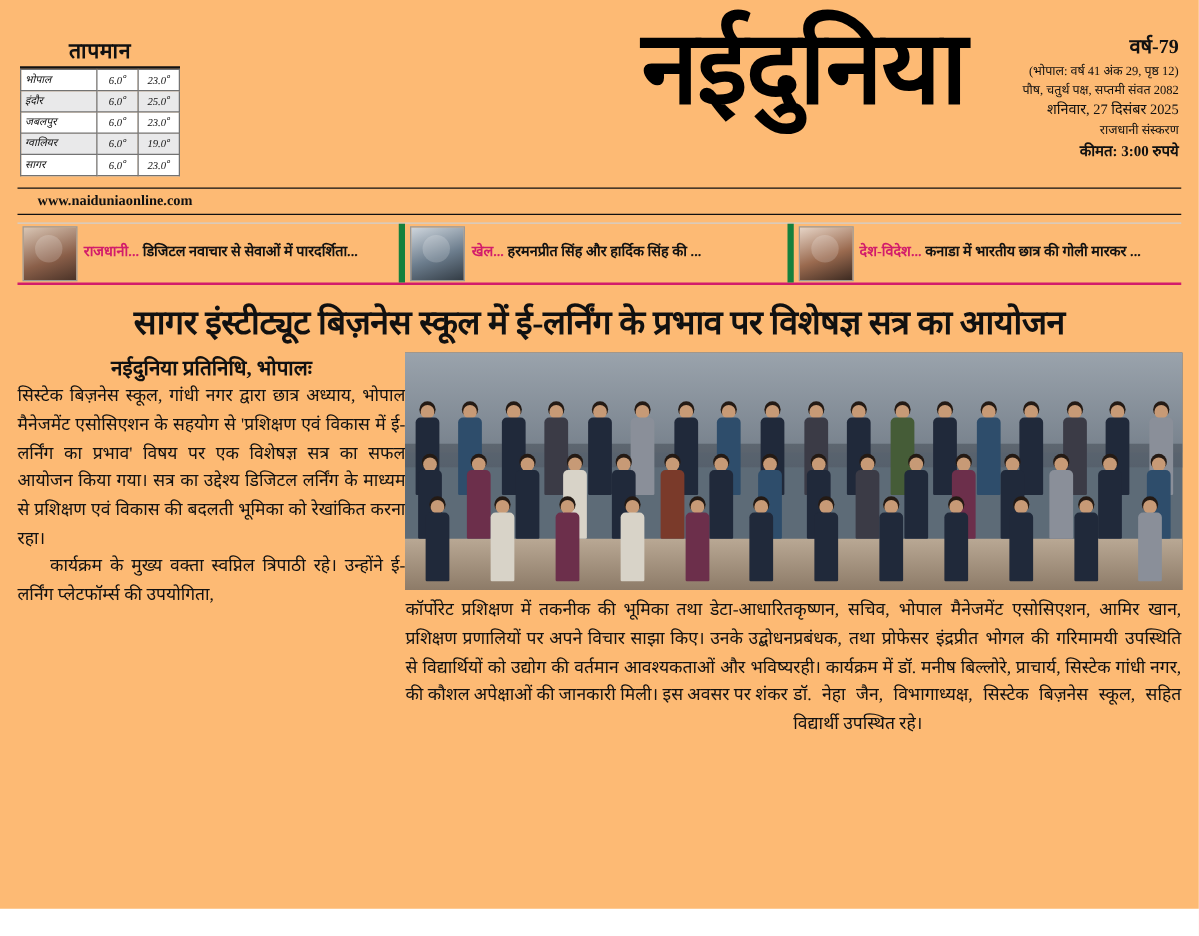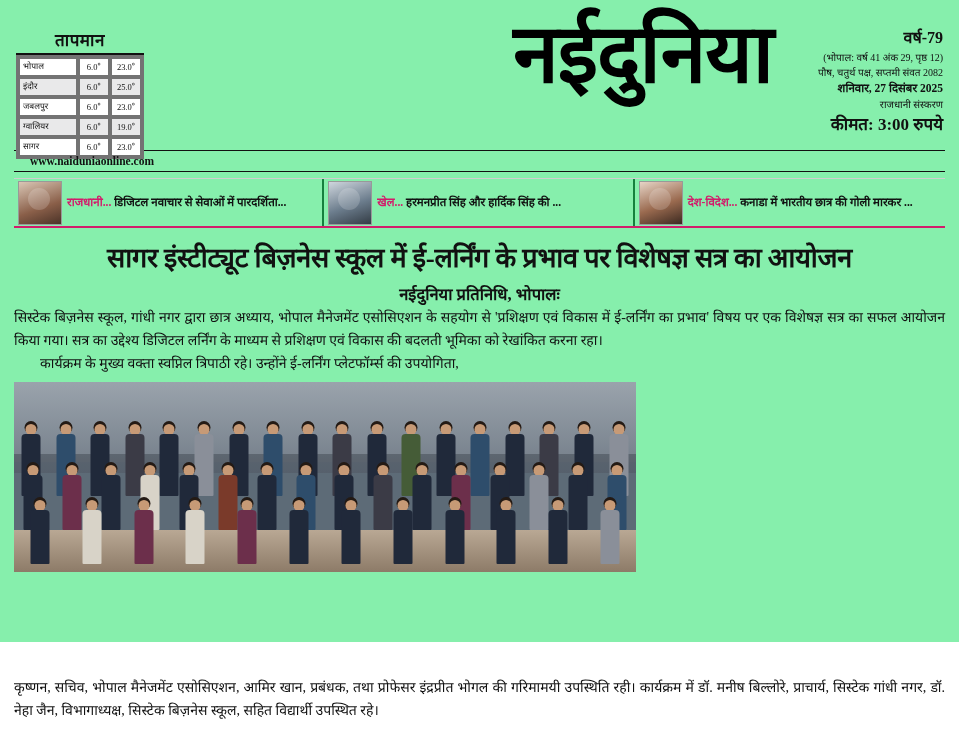--- a/index.html
+++ b/index.html
@@ -10,22 +10,22 @@
   body {
     width: 959px;
     height: 749px;
     font-family: "Liberation Sans", sans-serif;
     color: #111;
     overflow: hidden;
   }
   .page {
     position: relative;
     width: 959px;
-    height: 642px;
-    background: #86efac;
+    height: 727px;
+    background: #fdba74;
     box-sizing: border-box;
   }
 
   
   .masthead {
     display: flex;
     align-items: flex-start;
     padding: 14px 16px 4px 16px;
     box-sizing: border-box;
     height: 150px;
@@ -51,24 +51,25 @@
     background: #111;
     margin-bottom: 0;
   }
   table.weather-table {
     width: 100%;
     border-collapse: collapse;
     font-family: "Liberation Serif", serif;
     font-size: 8.5px;
   }
   table.weather-table td {
-    border: 4px solid #737373;
+    border: 1px solid #737373;
     padding: 2px 3px;
     height: 12px;
     line-height: 1.1;
+    font-style: italic;
   }
   table.weather-table tr:nth-child(odd) td { background: #ffffff; }
   table.weather-table tr:nth-child(even) td { background: #e9e9ea; }
   td.city { width: 48%; color: #111; }
   td.mintemp { width: 26%; text-align: center; }
   td.maxtemp { width: 26%; text-align: center; }
   .deg { font-size: 6px; vertical-align: super; }
 
   
   .nameplate {
@@ -92,22 +93,22 @@
     flex: 0 0 170px;
     text-align: right;
     font-family: "Liberation Serif", serif;
     font-size: 11px;
     line-height: 1.5;
     color: #111;
     padding-top: 12px;
   }
   .issue-info .line-bold { font-weight: bold; font-size: 16px; }
   .issue-info .line-small { font-size: 10px; }
-  .issue-info .line-date { font-weight: bold; font-size: 11.5px; }
-  .issue-info .line-price { font-weight: bold; font-size: 17px; }
+  .issue-info .line-date { font-weight: normal; font-size: 11.5px; }
+  .issue-info .line-price { font-weight: bold; font-size: 12px; }
 
   
   .urlbar {
     border-top: 1.5px solid #111;
     border-bottom: 1.5px solid #111;
     height: 22px;
     display: flex;
     align-items: center;
     padding: 0 16px;
     box-sizing: border-box;
@@ -138,21 +139,21 @@
     height: 50px;
     box-sizing: border-box;
   }
   .teaser {
     flex: 1 1 25%;
     display: flex;
     align-items: center;
     gap: 5px;
     padding: 3px 4px;
     box-sizing: border-box;
-    border-right: 2px solid #15803d;
+    border-right: 5px solid #15803d;
     overflow: hidden;
   }
   .teaser:last-child { border-right: none; }
   .teaser-thumb {
     flex: 0 0 42px;
     width: 42px;
     height: 42px;
     border: 1px solid #999;
     background: linear-gradient(160deg, #6d7a88 0%, #424d59 55%, #2d353e 100%);
     position: relative;
@@ -190,21 +191,20 @@
     margin: 14px 14px 8px 14px;
     letter-spacing: -0.3px;
   }
 
   
   .article {
     display: flex;
     margin: 0 14px;
     height: 440px;
     box-sizing: border-box;
-    flex-direction: column;
   }
   .col {
     flex: 1 1 33.33%;
     position: relative;
   }
   .byline {
     font-family: "Liberation Serif", serif;
     font-weight: bold;
     font-size: 16.5px;
     text-align: center;
@@ -592,20 +592,23 @@
               <div class="head"></div>
               <div class="torso"></div>
             </div>
           <div class="person c8">
               <div class="head"></div>
               <div class="torso"></div>
             </div>
         </div>
       </div>
 
+      <div class="body-text">
+        <p>कॉर्पोरेट प्रशिक्षण में तकनीक की भूमिका तथा डेटा-आधारित प्रशिक्षण प्रणालियों पर अपने विचार साझा किए। उनके उद्बोधन से विद्यार्थियों को उद्योग की वर्तमान आवश्यकताओं और भविष्य की कौशल अपेक्षाओं की जानकारी मिली। इस अवसर पर शंकर</p>
+      </div>
     </div>
 
     <div class="col with-photo">
       <div class="body-text">
         <p>कृष्णन, सचिव, भोपाल मैनेजमेंट एसोसिएशन, आमिर खान, प्रबंधक, तथा प्रोफेसर इंद्रप्रीत भोगल की गरिमामयी उपस्थिति रही। कार्यक्रम में डॉ. मनीष बिल्लोरे, प्राचार्य, सिस्टेक गांधी नगर, डॉ. नेहा जैन, विभागाध्यक्ष, सिस्टेक बिज़नेस स्कूल, सहित विद्यार्थी उपस्थित रहे।</p>
       </div>
     </div>
 
   </div>
 

